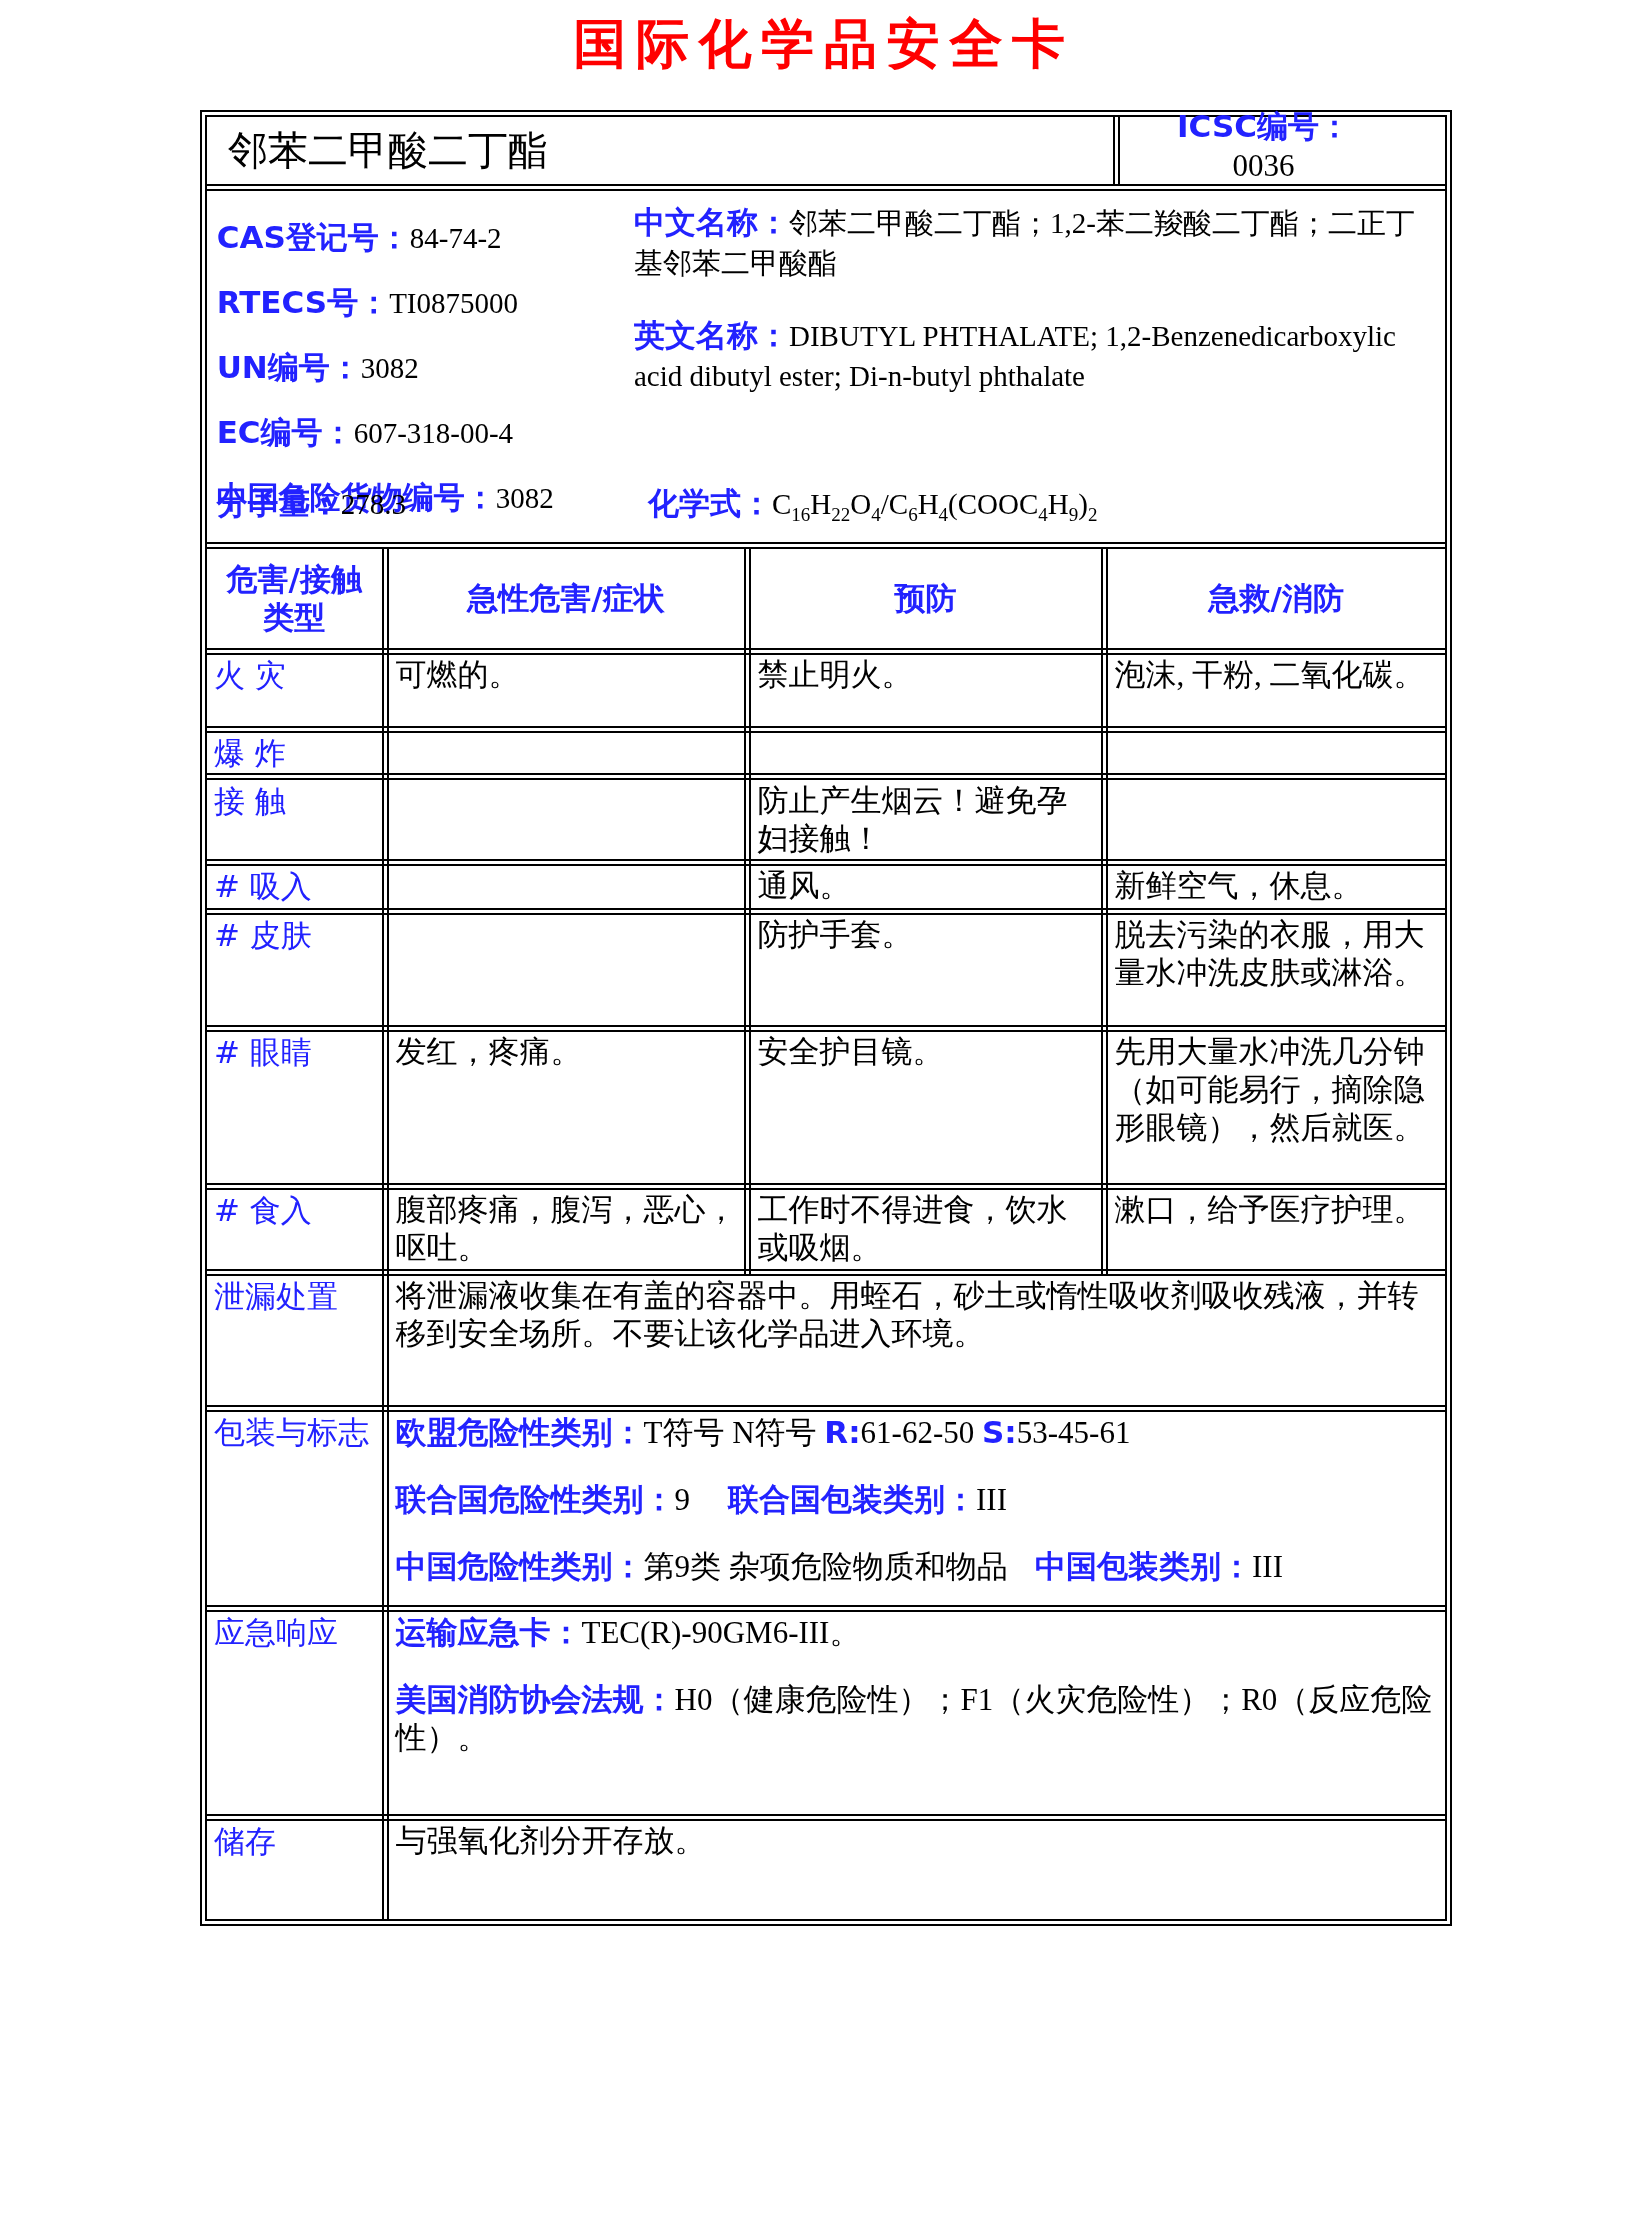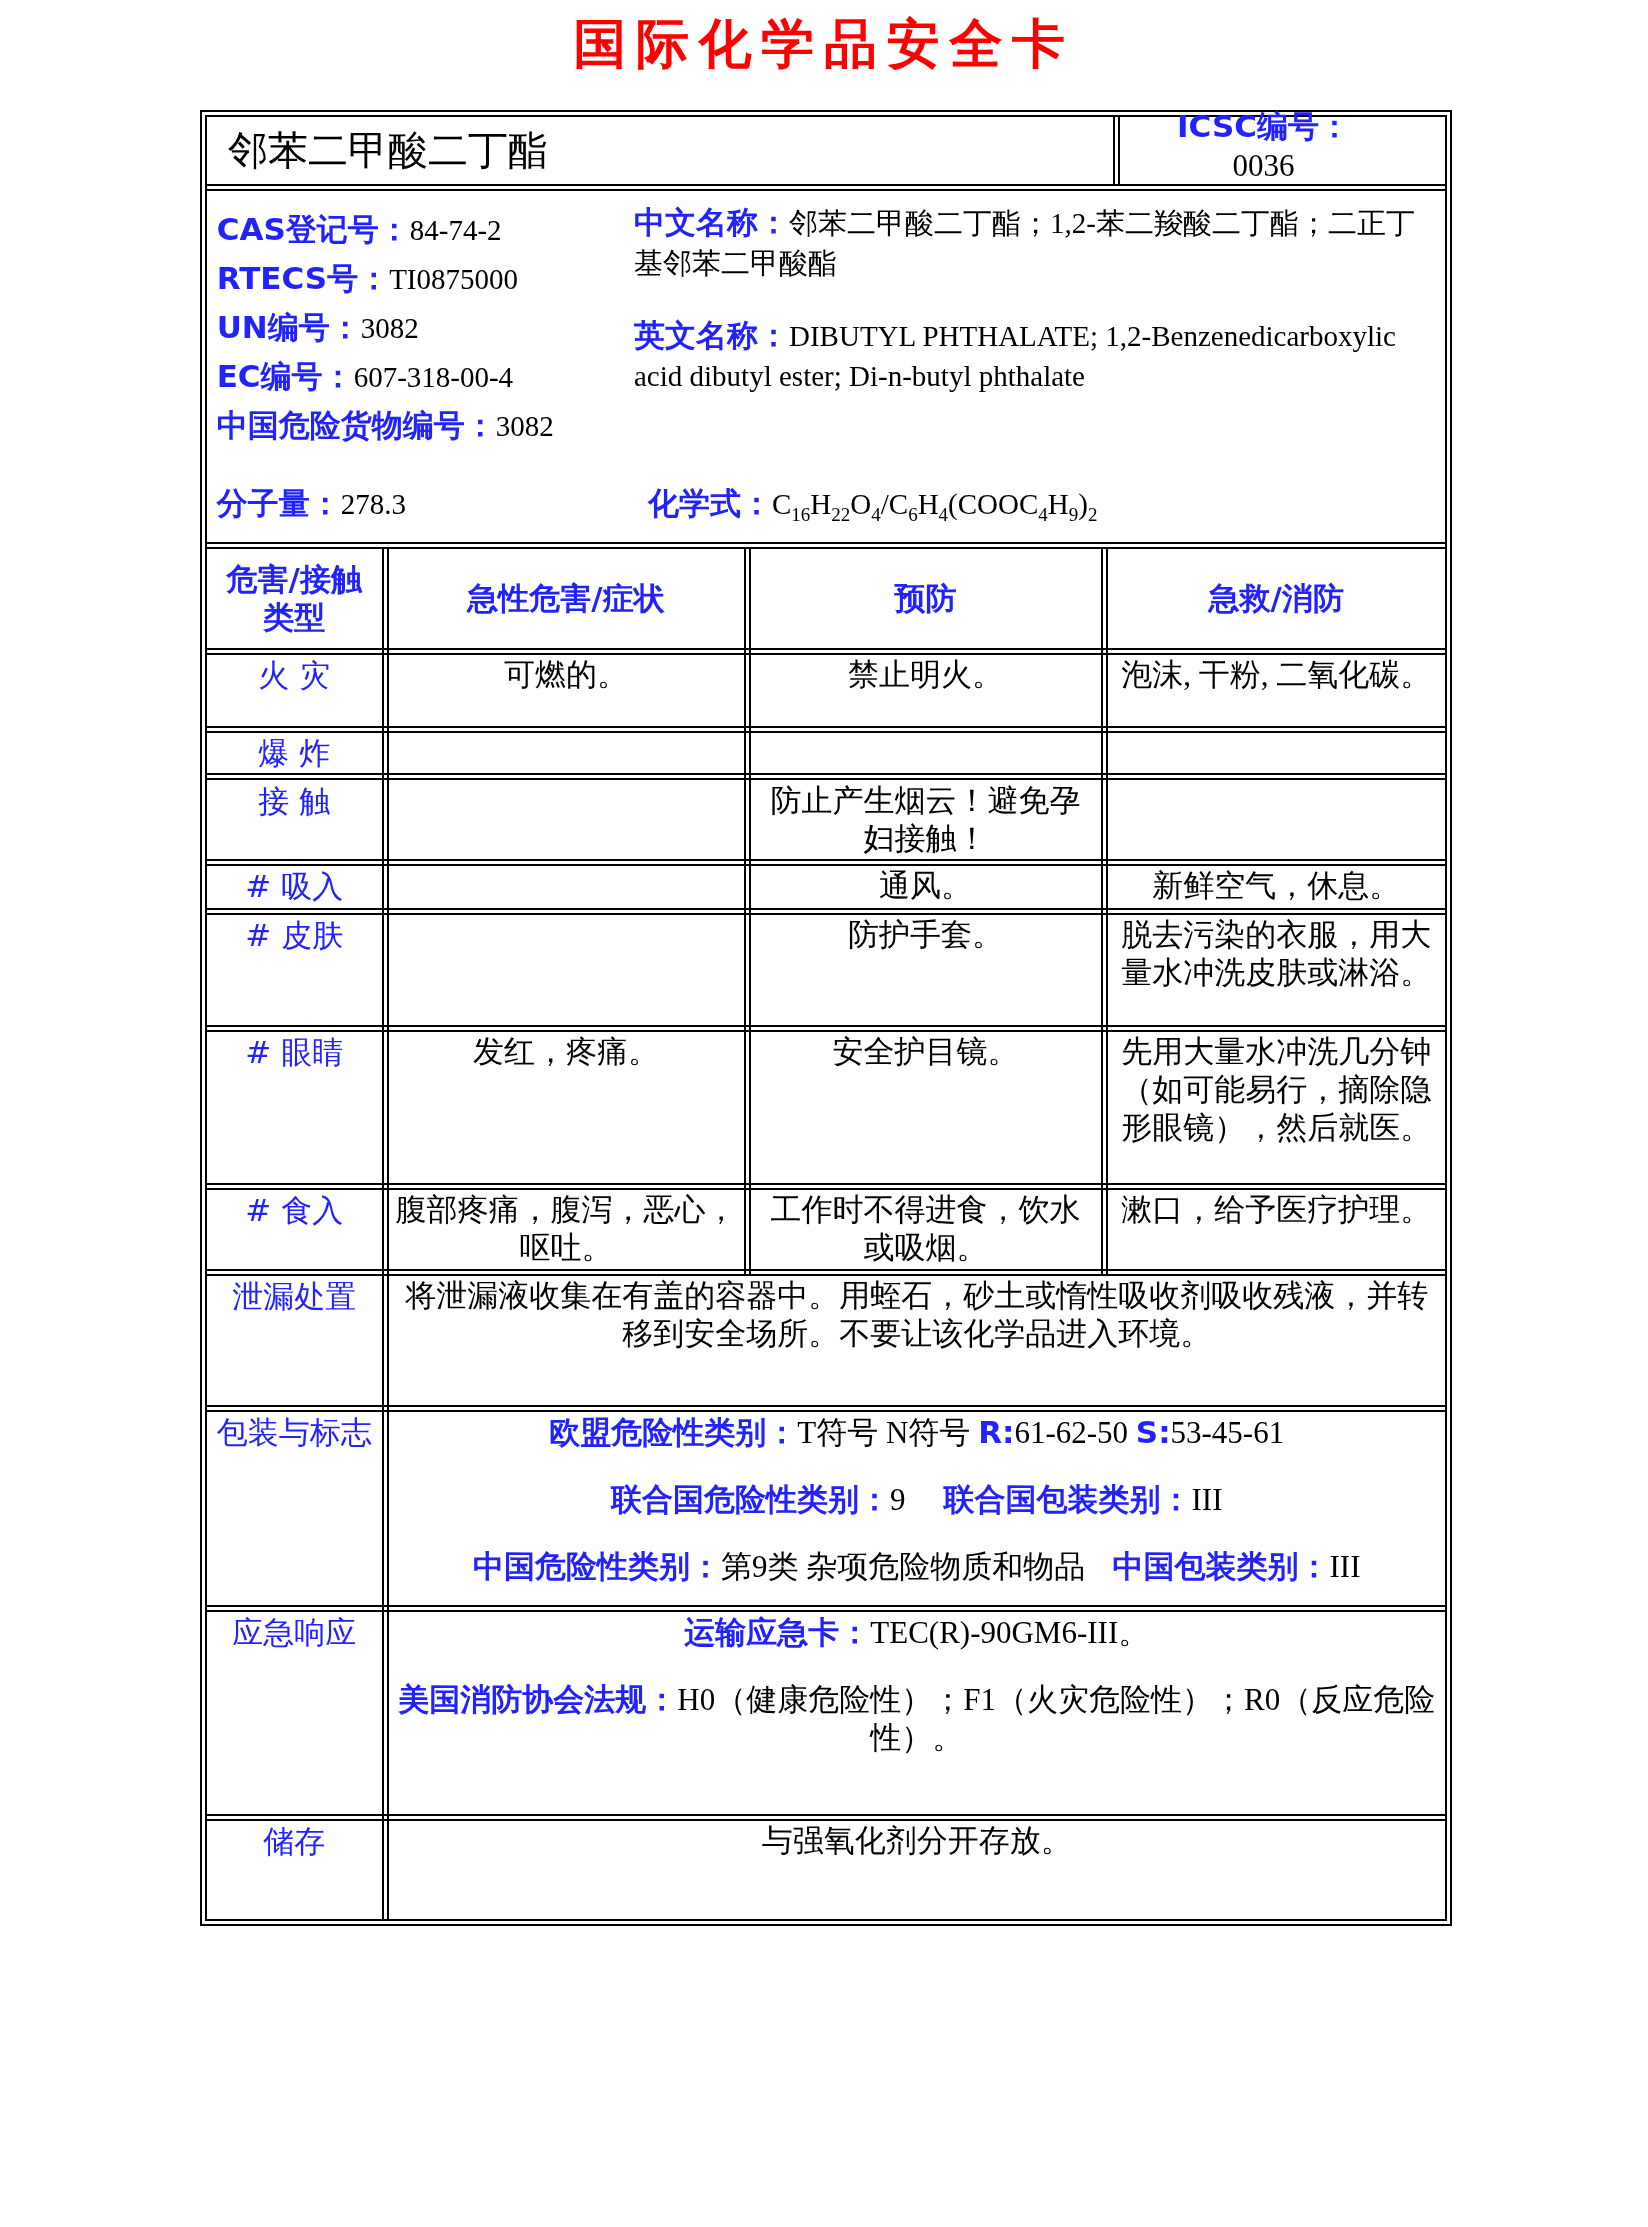--- a/index.html
+++ b/index.html
@@ -39,38 +39,38 @@
     flex:1;display:flex;align-items:center;
     padding-left:21px;font-size:40px;
   }
   .row1 .icsc-cell{
     width:332px;border-left:7.7px double var(--ink);
     display:flex;align-items:center;justify-content:flex-end;
     padding-right:38px;font-size:31px;white-space:nowrap;flex-direction:column;
   }
   
   .row-info{position:relative;height:358px;border-bottom:7.7px double var(--ink);font-size:29px;}
-  .ids{position:absolute;left:9.7px;top:14px;line-height:48px;white-space:nowrap;}
+  .ids{position:absolute;left:9.7px;top:14px;line-height:64px;white-space:nowrap;}
   .ids .blue{font-size:31px;}
   .names{position:absolute;left:427px;top:11px;width:801px;line-height:40px;}
   .names p{margin:0;}
   .names .cn-block{margin-bottom:32px;}
   .names .blue{font-size:31px;}
   .mw-line{position:absolute;left:9.7px;top:292px;white-space:nowrap;}
   .mw-line .blue{font-size:31px;}
   .formula-line{position:absolute;left:441px;top:292px;white-space:nowrap;}
   .formula-line .blue{font-size:31px;text-align:center;}
   .formula-line sub{font-size:19px;}
   
   table.hazard{border-collapse:collapse;width:100%;table-layout:fixed;}
   table.hazard td,table.hazard th{
     border:7.7px double var(--ink);
     padding:1.4px 7px;
     font-size:31px;line-height:38px;
-    vertical-align:top;text-align:center;font-weight:normal;
+    vertical-align:top;text-align:left;font-weight:normal;
   }
   table.hazard tr:first-child td,table.hazard tr:first-child th{border-top:none;}
   table.hazard tr:last-child td{border-bottom:none;}
   table.hazard tr td:first-child,table.hazard tr th:first-child{border-left:none;}
   table.hazard tr td:last-child,table.hazard tr th:last-child{border-right:none;}
   table.hazard th{
     color:var(--blue);
     font-family:"DejaVu Sans","Liberation Sans",sans-serif;
     font-weight:bold;text-align:center;vertical-align:middle;
     white-space:pre-line;

